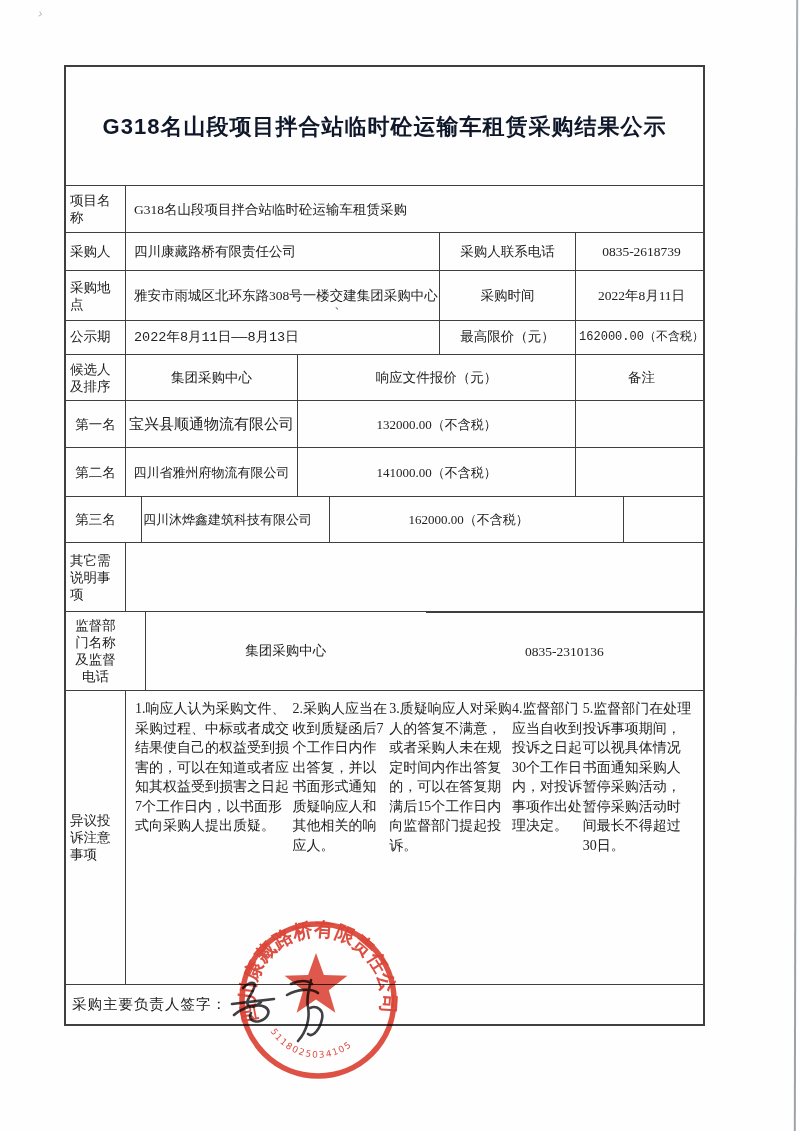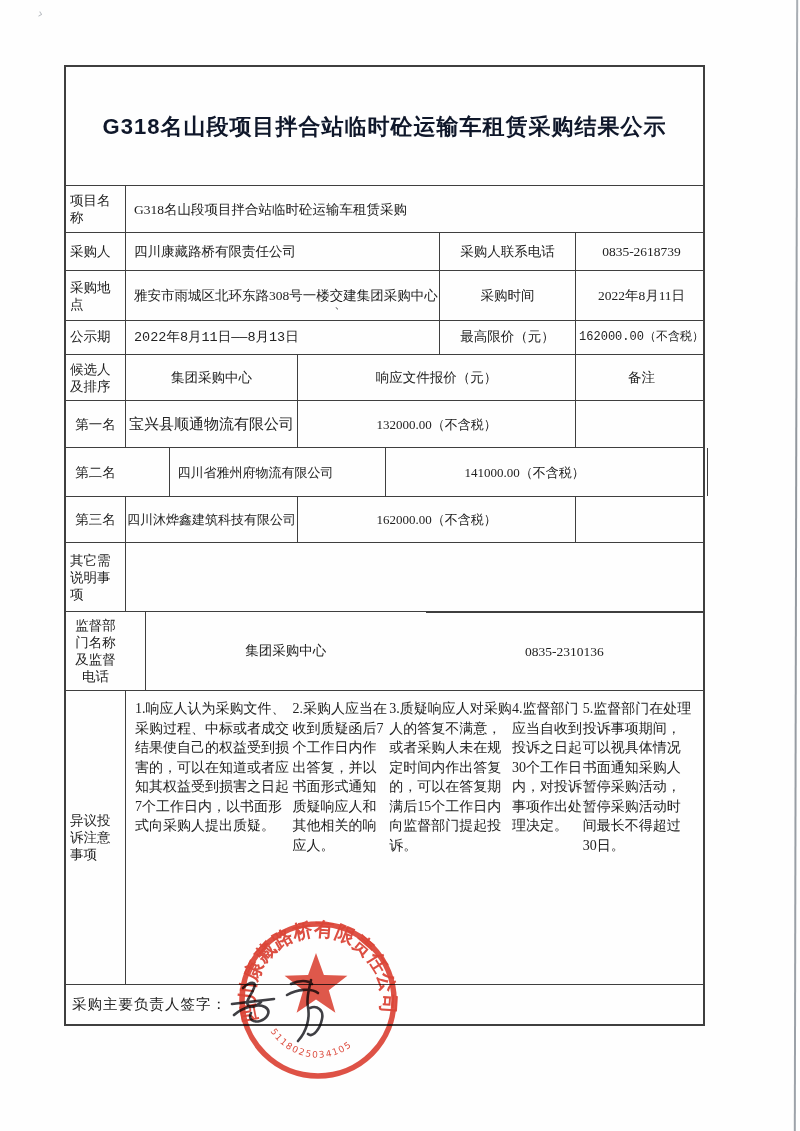--- a/index.html
+++ b/index.html
@@ -22,22 +22,22 @@
   .padl{padding-left:8px;}
   .title-row{height:118px;}
   .title-cell{width:100%;justify-content:center;font-size:22px;font-weight:bold;
               letter-spacing:1px;color:#0f172a;font-family:"Liberation Sans","DejaVu Sans",sans-serif;}
   .h-project{height:47px;}
   .h-purchaser{height:38px;}
   .h-location{height:50px;}
   .h-period{height:34px;font-family:Liberation Mono, monospace;}
   .h-candhead{height:46px;}
   .h-cand1{height:47px;}
-  .h-cand2{height:49px;gap:44px;}
-  .h-cand3{height:46px;}
+  .h-cand2{height:49px;}
+  .h-cand3{height:46px;gap:16px;}
   .h-other{height:69px;}
   .h-superv{height:79px;gap:20px;}
   .h-objection{height:294px;}
   .h-sign{height:40px;}
   .w-val{flex:1 1 auto;}
   .w-c3{flex:0 0 136px;}
   .w-c4{flex:0 0 132px;}
   .w-name{flex:0 0 172px;}
   .w-price{flex:0 0 278px;}
   .superv-right{flex:1 1 auto;display:flex;border-left:1.5px solid #3f3f3f;}

